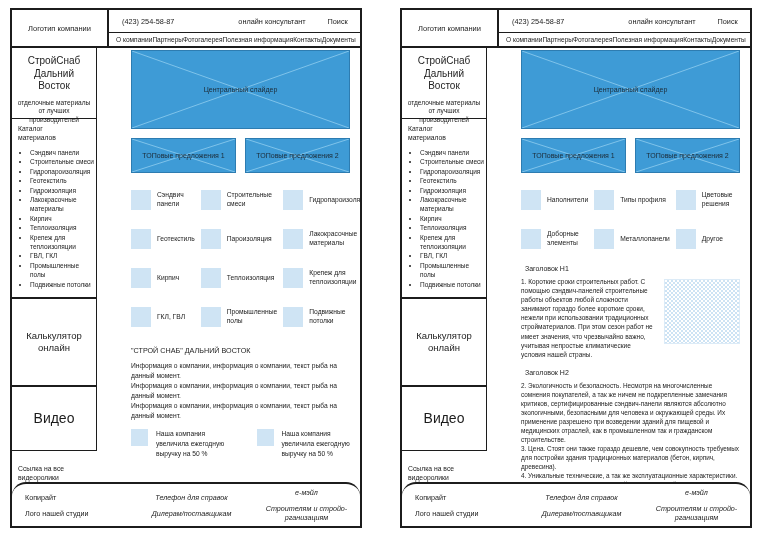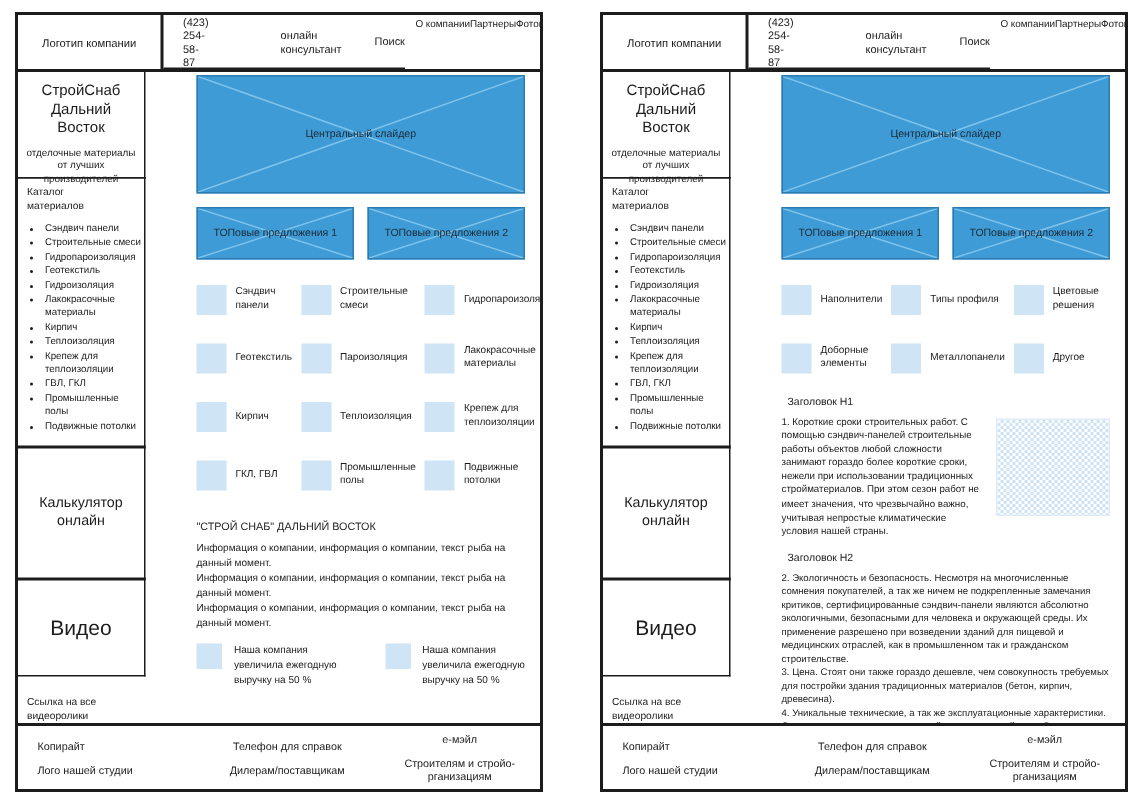--- a/index.html
+++ b/index.html
@@ -3,24 +3,24 @@
 <meta charset="utf-8">
 <style>
   * { box-sizing: border-box; margin: 0; padding: 0; }
   html,body { width:760px; height:536px; background:#ffffff; font-family:"Liberation Sans",sans-serif; color:#1c1c1c; }
   .stage { display:flex; gap:38px; padding:8px 0 0 10px; }
   .page { width:352px; height:520px; background:#fff; border:2px solid #1c1c1c; display:flex; flex-direction:column; overflow:hidden; }
 
   
   .header { flex:none; height:38px; display:flex; border-bottom:2px solid #1c1c1c; }
   .logo-box { width:97px; flex:none; border-right:2px solid #1c1c1c; display:flex; align-items:center; justify-content:center; text-align:center; font-size:7.5px; padding:0 9px; }
-  .header-right { flex:1; display:flex; flex-direction:row; }
+  .header-right { flex:1; display:flex; flex-direction:column; }
   .topbar { flex:1; display:flex; align-items:center; border-bottom:1.5px solid #1c1c1c; font-size:7.3px; }
   .topbar .phone { margin-left:13px; }
-  .topbar .consult { margin-left:48px; }
+  .topbar .consult { margin-left:64px; }
   .topbar .search { margin-left:22px; }
   .nav { height:13px; display:flex; align-items:center; justify-content:space-between; padding:0 7px; font-size:6.6px; white-space:nowrap; }
 
   
   .pbody { flex:1; display:flex; overflow:hidden;gap:28px; }
   .sidebar { width:85px; flex:none; display:flex; flex-direction:column; }
   .sbox { border:1.5px solid #1c1c1c; border-left:none; margin-top:-1.5px; }
   .sbox:first-child { margin-top:0; border-top:none; }
   .company { height:71px; padding:5px 5px; text-align:center; }
   .company-name { font-size:10px; line-height:1.25; margin-top:2px; }
@@ -62,24 +62,24 @@
   
   .h-small { margin-top:10px; font-size:7px; padding-left:4px; }
   .p1-row { display:flex; gap:10px; margin-top:5px; }
   .p1-text { flex:1; font-size:6.5px; line-height:1.4; }
   .img-hatched { width:76px; height:65px; flex:none; margin-top:2px;
      background:repeating-conic-gradient(#cde3f4 0% 25%, #ffffff 0% 50%); background-size:4px 4px; border:1px solid #dcebf7; }
   .p-block { margin-top:6px; }
   .p-block p { font-size:6.4px; line-height:1.4; }
 
   
-  .footer { flex:none; height:44px; border-top:2px solid #1c1c1c; display:grid; grid-template-columns:118px 1.15fr 1fr; align-items:center; font-size:7.2px; padding:3px 0; }
+  .footer { flex:none; height:44px; border-top:2px solid #1c1c1c; display:grid; grid-template-columns:118px 1.15fr 1fr; align-items:center; font-size:7.2px; padding:3px 0;border-radius:14px; }
   .f-col { display:flex; flex-direction:column; gap:7px; }
   .f-left { padding-left:13px; }
-  .f-mid, .f-right { text-align:center; }
+  .f-mid, .f-right { text-align:center;font-style:italic; }
 </style>
 </head>
 <body>
 
 <div class="stage">
 
   <div class="page">
     <div class="header">
       <div class="logo-box">Логотип компании</div>
       <div class="header-right">

